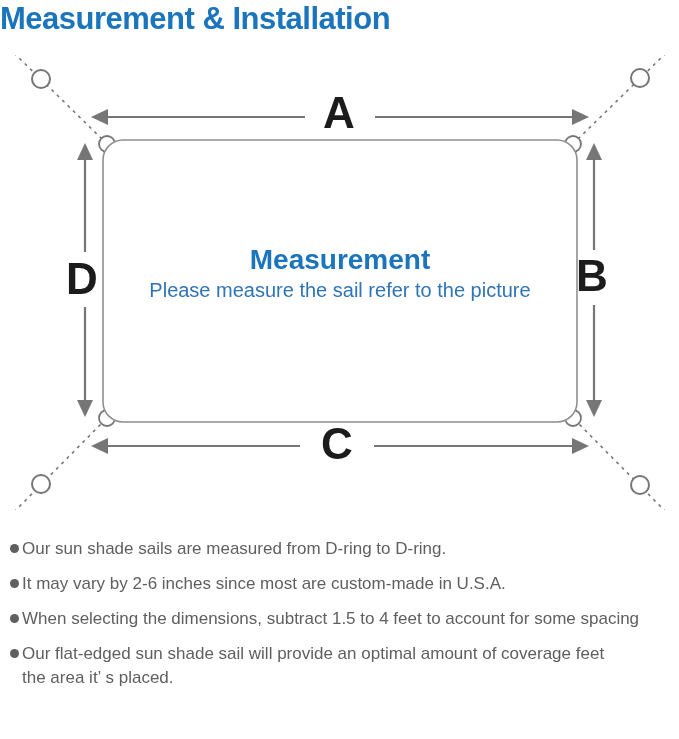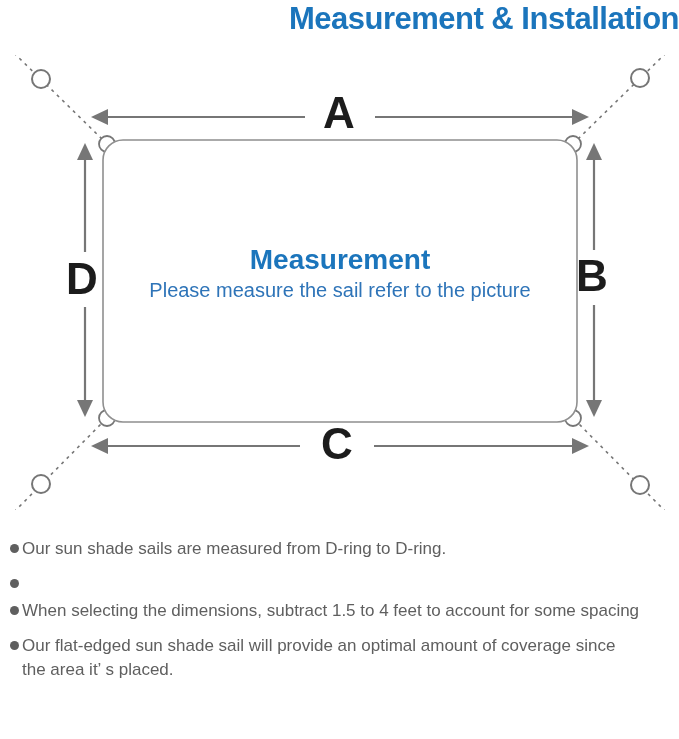--- a/index.html
+++ b/index.html
@@ -3,22 +3,22 @@
 <meta charset="utf-8">
 <style>
   html,body{margin:0;padding:0;background:#fff;}
   .page{
     position:relative;width:679px;height:739px;overflow:hidden;
     background:var(--background,#ffffff);
     font-family:"Liberation Sans",sans-serif;
   }
   .title{
     position:absolute;top:0;left:0;right:0;margin:0;
-    text-align:right;font-size:31px;line-height:37px;font-weight:bold;
-    color:var(--accent-blue,#1b75bc);letter-spacing:-0.5px;padding-left:44px;
+    text-align:left;font-size:31px;line-height:37px;font-weight:bold;
+    color:var(--accent-blue,#1b75bc);letter-spacing:-0.5px;
   }
   .diagram{position:absolute;top:55px;left:0;width:679px;height:455px;}
   .diagram svg{position:absolute;top:0;left:0;}
   .dim-label{
     position:absolute;transform:translate(-50%,-50%);
     font-weight:bold;font-size:44px;line-height:1;
     color:var(--label-black,#1c1c1c);
   }
   .label-a{left:339px;top:58px;}
   .label-b{left:592px;top:221px;}
@@ -122,29 +122,32 @@
 
   <ul class="notes">
     <li class="note">
       <span class="dot"></span>
       <span class="note-text">
         <span class="note-line">Our sun shade sails are measured from D-ring to D-ring.</span>
       </span>
     </li>
     <li class="note">
       <span class="dot"></span>
+      <span class="note-text">
+        <span class="note-line">It may vary by 2-6 inches since most are custom-made in U.S.A.</span>
+      </span>
     </li>
     <li class="note">
       <span class="dot"></span>
       <span class="note-text">
         <span class="note-line">When selecting the dimensions, subtract 1.5 to 4 feet to account for some spacing</span>
       </span>
     </li>
     <li class="note">
       <span class="dot"></span>
       <span class="note-text">
-        <span class="note-line">Our flat-edged sun shade sail will provide an optimal amount of coverage since</span>
+        <span class="note-line">Our flat-edged sun shade sail will provide an optimal amount of coverage feet</span>
         <span class="note-line">the area it’ s placed.</span>
       </span>
     </li>
   </ul>
 
 </div>
 
 </body></html>

